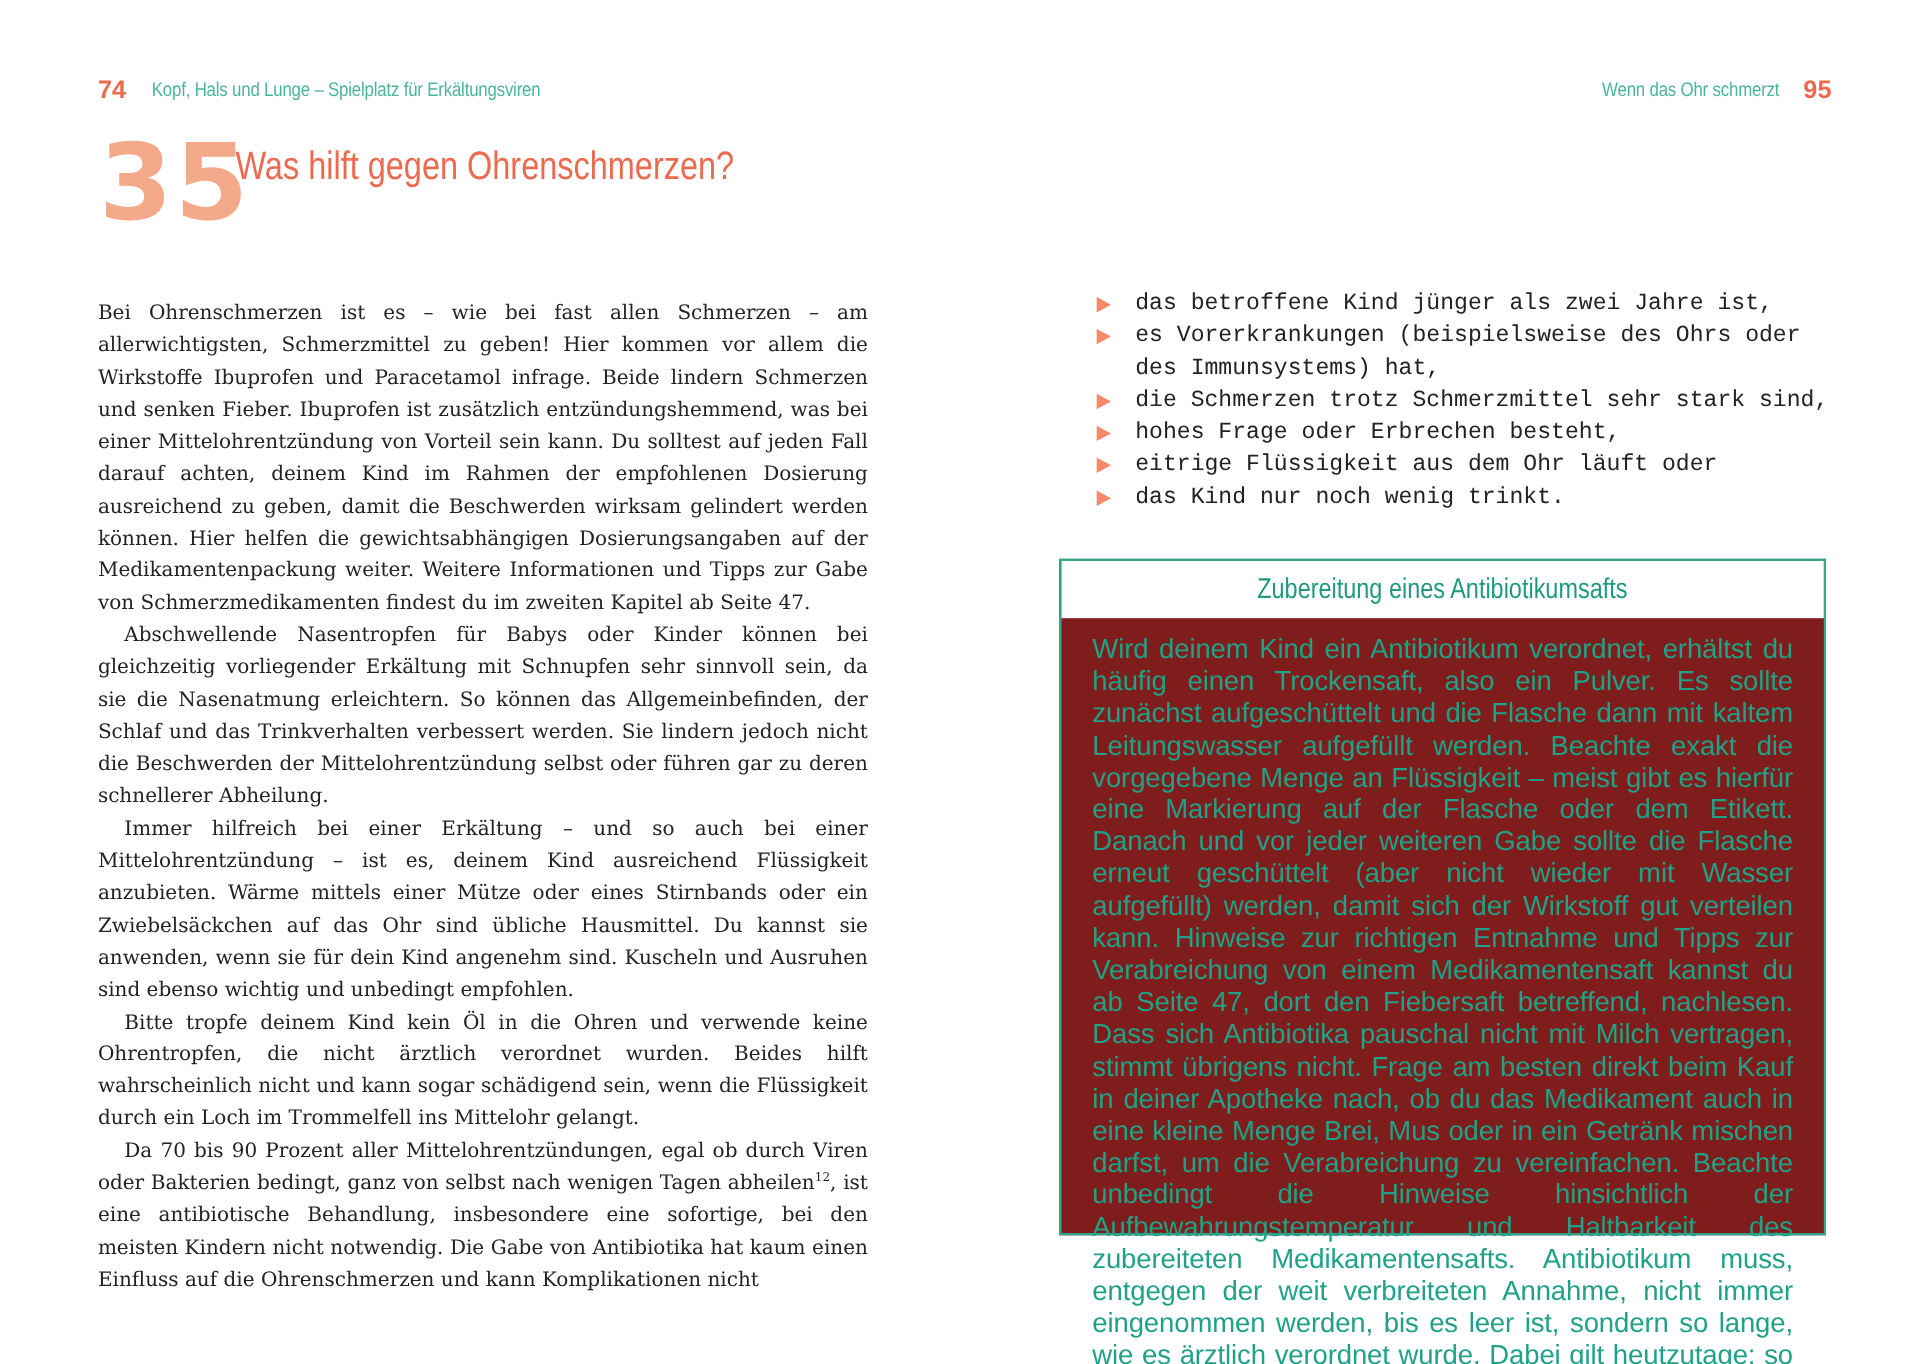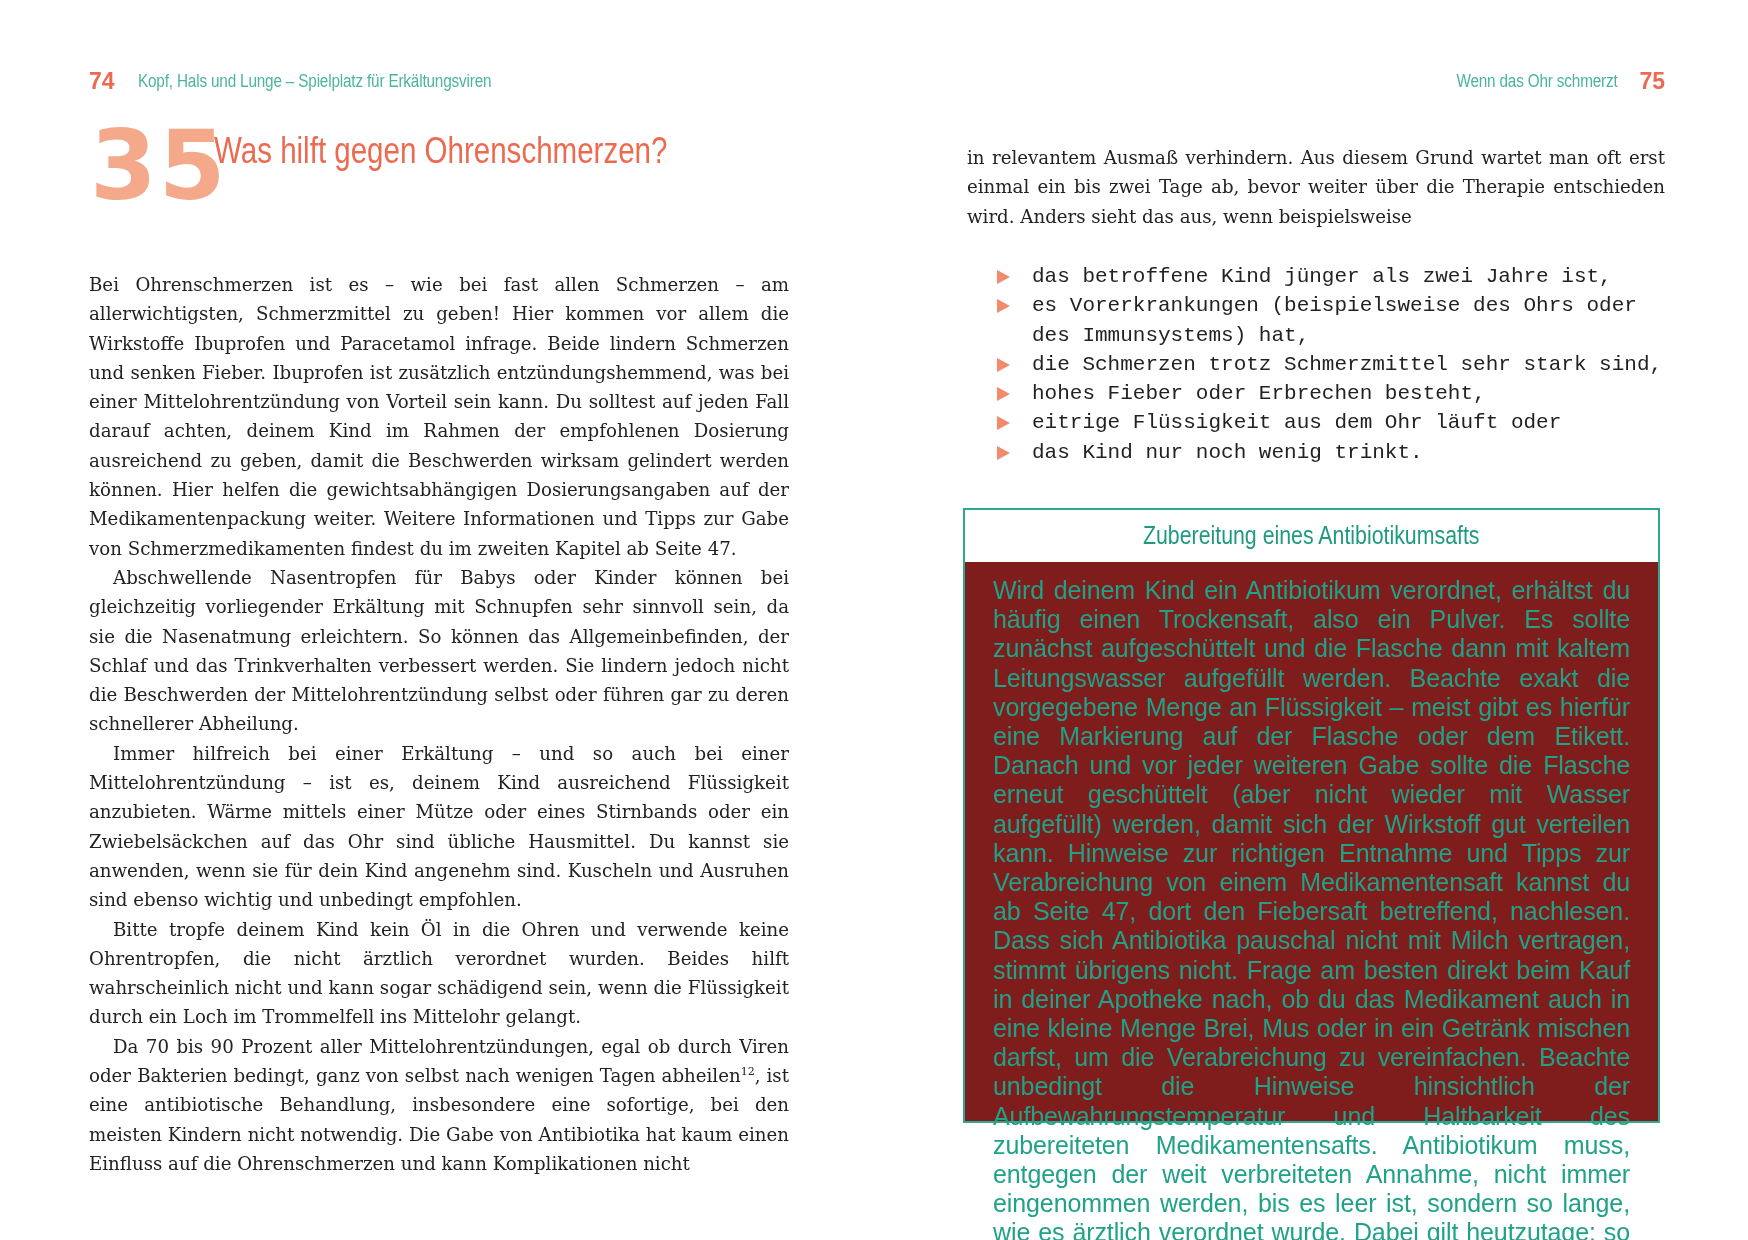--- a/index.html
+++ b/index.html
@@ -49,31 +49,28 @@
     <p>Bei Ohrenschmerzen ist es – wie bei fast allen Schmerzen – am allerwichtigsten, Schmerzmittel zu geben! Hier kommen vor allem die Wirkstoffe Ibuprofen und Paracetamol infrage. Beide lindern Schmerzen und senken Fieber. Ibuprofen ist zusätzlich entzündungshemmend, was bei einer Mittelohrentzündung von Vorteil sein kann. Du solltest auf jeden Fall darauf achten, deinem Kind im Rahmen der empfohlenen Dosierung ausreichend zu geben, damit die Beschwerden wirksam gelindert werden können. Hier helfen die gewichtsabhängigen Dosierungsangaben auf der Medikamentenpackung weiter. Weitere Informationen und Tipps zur Gabe von Schmerzmedikamenten findest du im zweiten Kapitel ab Seite 47.</p>
     <p class="indent">Abschwellende Nasentropfen für Babys oder Kinder können bei gleichzeitig vorliegender Erkältung mit Schnupfen sehr sinnvoll sein, da sie die Nasenatmung erleichtern. So können das Allgemeinbefinden, der Schlaf und das Trinkverhalten verbessert werden. Sie lindern jedoch nicht die Beschwerden der Mittelohrentzündung selbst oder führen gar zu deren schnellerer Abheilung.</p>
     <p class="indent">Immer hilfreich bei einer Erkältung – und so auch bei einer Mittelohrentzündung – ist es, deinem Kind ausreichend Flüssigkeit anzubieten. Wärme mittels einer Mütze oder eines Stirnbands oder ein Zwiebelsäckchen auf das Ohr sind übliche Hausmittel. Du kannst sie anwenden, wenn sie für dein Kind angenehm sind. Kuscheln und Ausruhen sind ebenso wichtig und unbedingt empfohlen.</p>
     <p class="indent">Bitte tropfe deinem Kind kein Öl in die Ohren und verwende keine Ohrentropfen, die nicht ärztlich verordnet wurden. Beides hilft wahrscheinlich nicht und kann sogar schädigend sein, wenn die Flüssigkeit durch ein Loch im Trommelfell ins Mittelohr gelangt.</p>
     <p class="indent"><span>Da 70 bis 90 Prozent aller Mittelohrentzündungen, egal ob durch Viren oder Bakterien bedingt, ganz von selbst nach wenigen Tagen abheilen</span><sup>12</sup><span>, ist eine antibiotische Behandlung, insbesondere eine sofortige, bei den meisten Kindern nicht notwendig. Die Gabe von Antibiotika hat kaum einen Einfluss auf die Ohrenschmerzen und kann Komplikationen nicht</span></p>
   </div>
 </div>
 
 <div class="page right">
   <span class="running">Wenn das Ohr schmerzt</span>
-  <span class="pagenum">75</span>
+  <span class="pagenum">95</span>
 
-  <div class="body-text">
-    <p>in relevantem Ausmaß verhindern. Aus diesem Grund wartet man oft erst einmal ein bis zwei Tage ab, bevor weiter über die Therapie entschieden wird. Anders sieht das aus, wenn beispielsweise</p>
-  </div>
 
   <ul class="bullets">
     <li><span class="arrow"></span><span>das betroffene Kind jünger als zwei Jahre ist,</span></li>
     <li><span class="arrow"></span><span>es Vorerkrankungen (beispielsweise des Ohrs oder des Immunsys­tems) hat,</span></li>
     <li><span class="arrow"></span><span>die Schmerzen trotz Schmerzmittel sehr stark sind,</span></li>
-    <li><span class="arrow"></span><span>hohes Fieber oder Erbrechen besteht,</span></li>
+    <li><span class="arrow"></span><span>hohes Frage oder Erbrechen besteht,</span></li>
     <li><span class="arrow"></span><span>eitrige Flüssigkeit aus dem Ohr läuft oder</span></li>
     <li><span class="arrow"></span><span>das Kind nur noch wenig trinkt.</span></li>
   </ul>
 
   <div class="box">
     <div class="box-head">
       <span class="box-title">Zubereitung eines Antibiotikumsafts</span>
     </div>
     <div class="box-body">
       <p>Wird deinem Kind ein Antibiotikum verordnet, erhältst du häufig einen Trockensaft, also ein Pulver. Es sollte zunächst aufgeschüttelt und die Flasche dann mit kaltem Leitungswasser aufgefüllt werden. Beachte exakt die vorgegebene Menge an Flüssigkeit – meist gibt es hierfür eine Markierung auf der Flasche oder dem Etikett. Danach und vor jeder weiteren Gabe sollte die Flasche erneut geschüttelt (aber nicht wieder mit Wasser aufgefüllt) werden, damit sich der Wirkstoff gut verteilen kann. Hinweise zur richtigen Entnahme und Tipps zur Verabreichung von einem Medikamentensaft kannst du ab Seite 47, dort den Fiebersaft betreffend, nachlesen. Dass sich Antibiotika pauschal nicht mit Milch vertragen, stimmt übrigens nicht. Frage am besten direkt beim Kauf in deiner Apotheke nach, ob du das Medikament auch in eine kleine Menge Brei, Mus oder in ein Getränk mischen darfst, um die Verabreichung zu vereinfachen. Beachte unbedingt die Hinweise hinsichtlich der Aufbewahrungstemperatur und Haltbarkeit des zubereiteten Medikamentensafts. Antibiotikum muss, entgegen der weit verbreiteten Annahme, nicht immer eingenommen werden, bis es leer ist, sondern so lange, wie es ärztlich verordnet wurde. Dabei gilt heutzutage: so lange wie nötig, aber so kurz wie möglich.</p>

